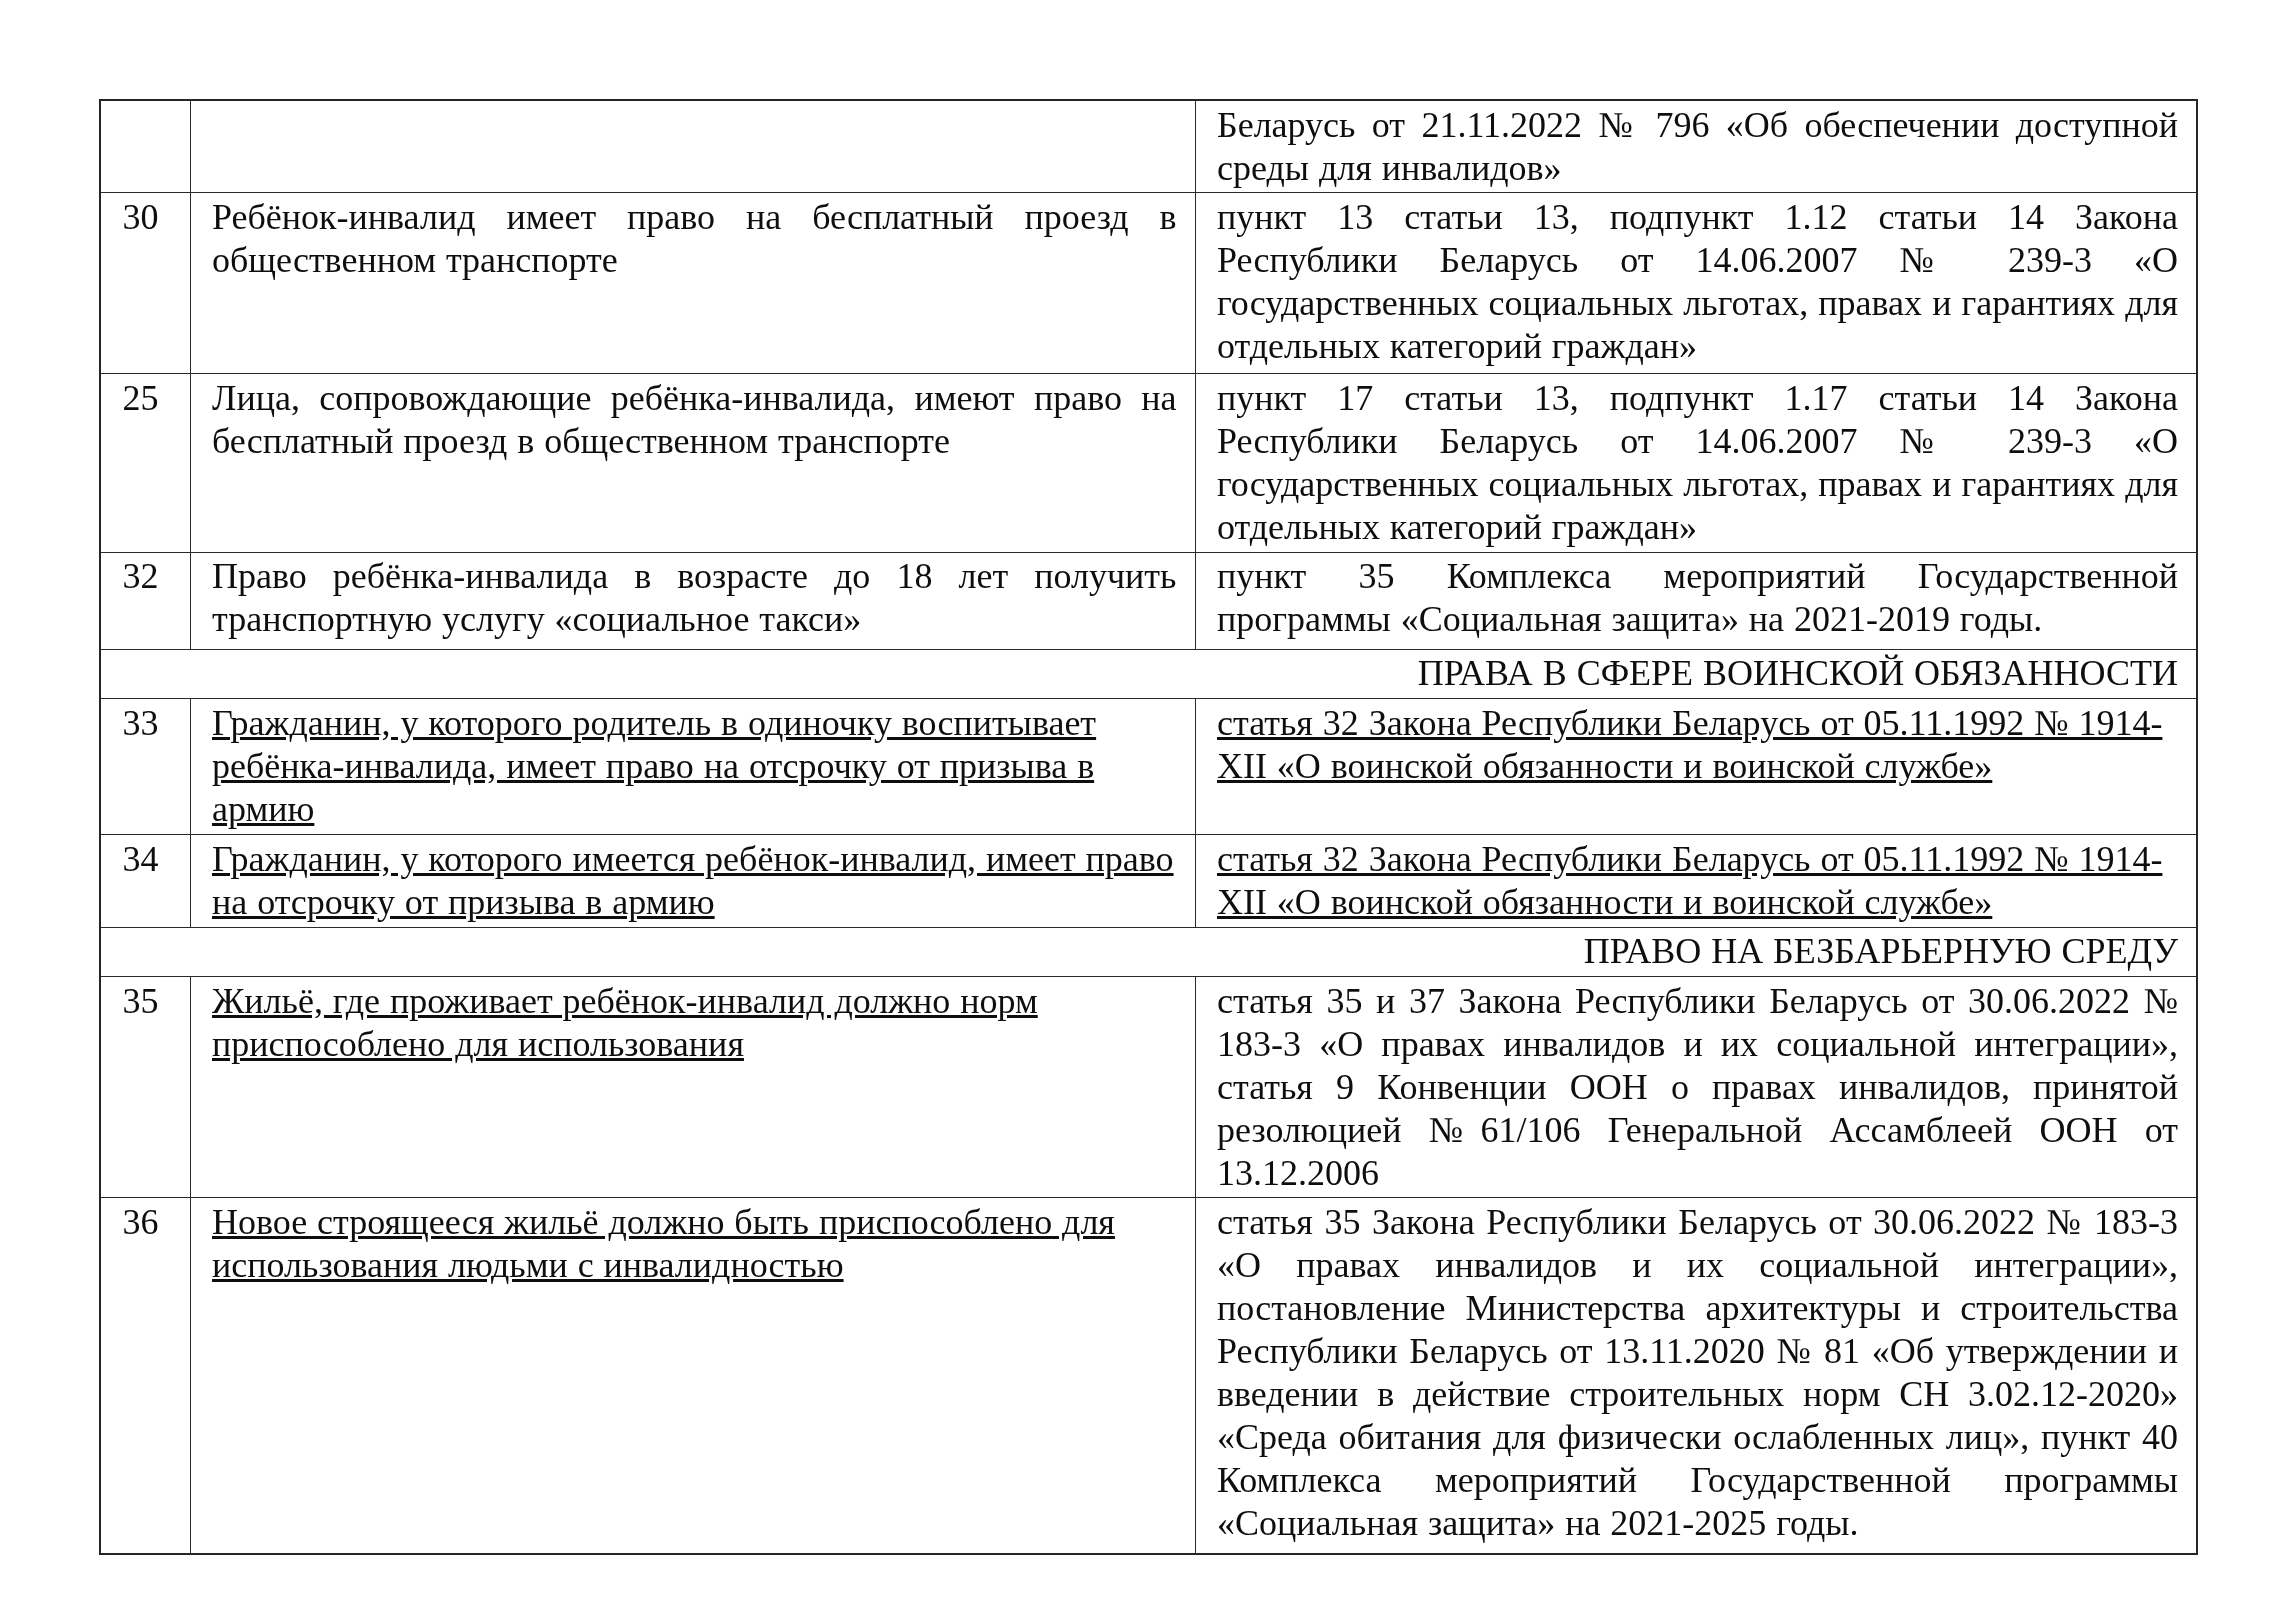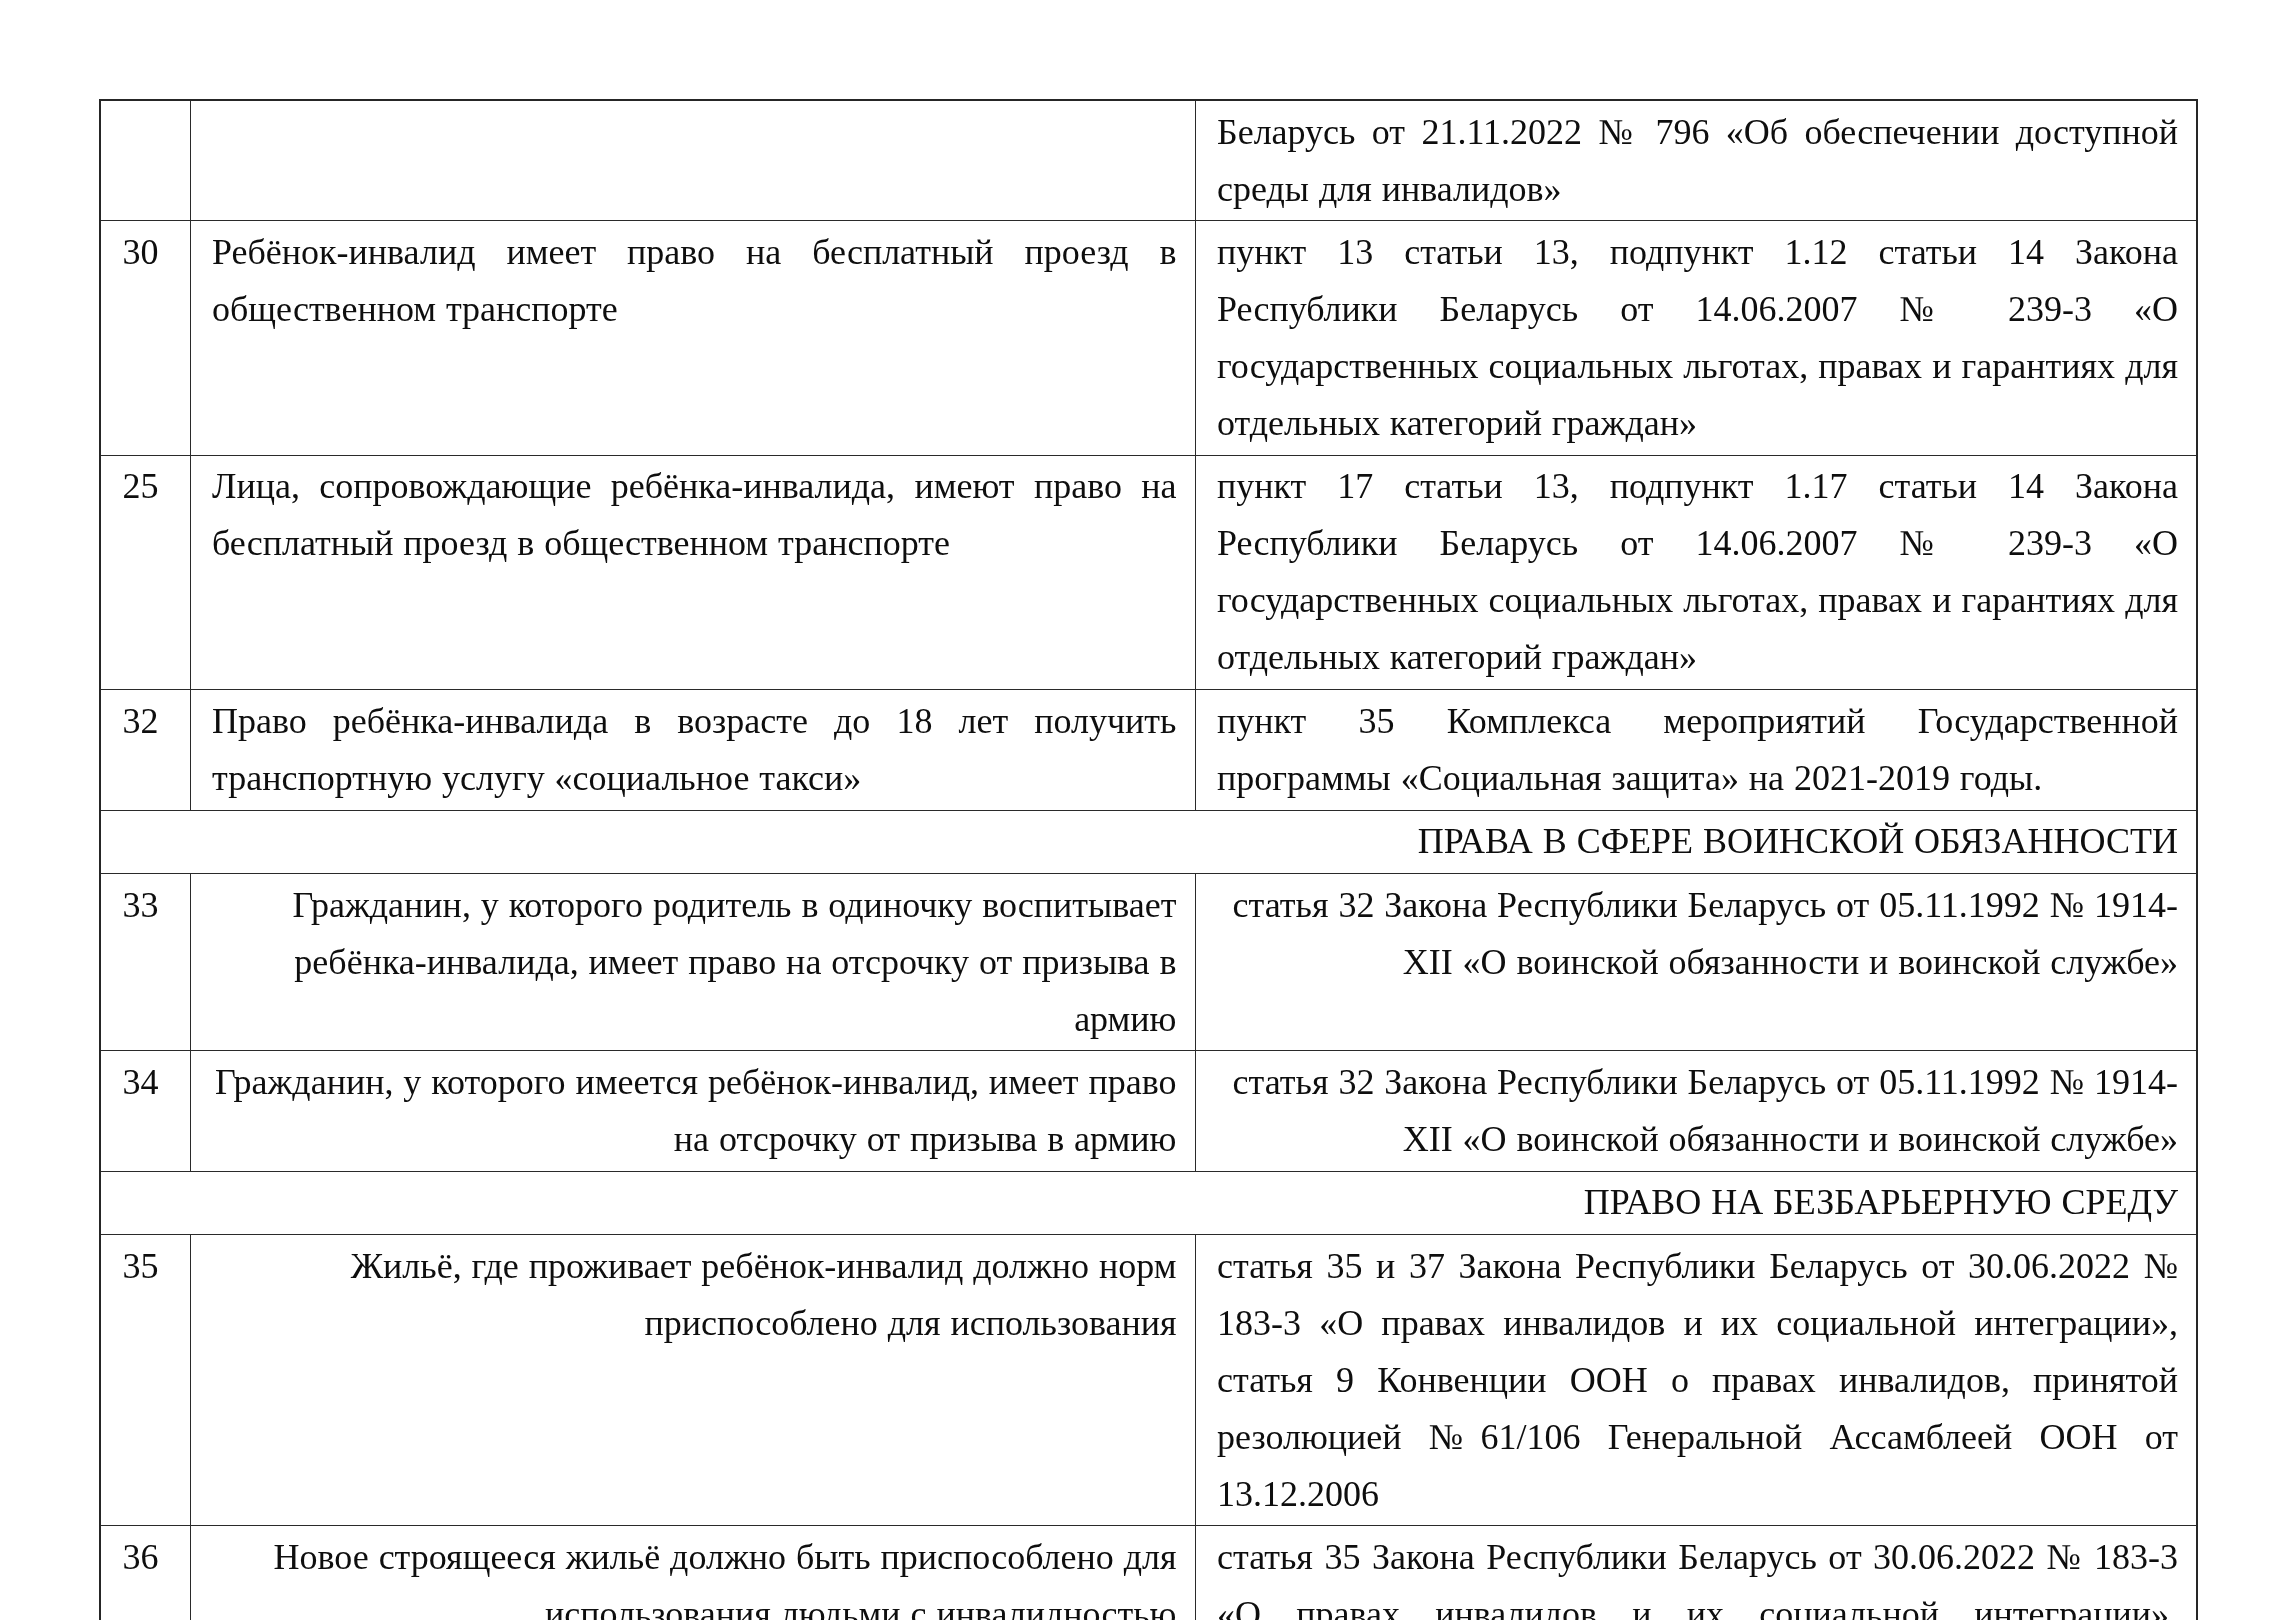--- a/index.html
+++ b/index.html
@@ -26,34 +26,35 @@
     top: 99px;
     width: 2097px;
     border-collapse: collapse;
     table-layout: fixed;
     border: 2.7px solid #262626;
   }
   table.doc-table td {
     border: 1.8px solid #2a2a2a;
     vertical-align: top;
     font-size: 36px;
-    line-height: 57px;
+    line-height: 43px;
     padding: 2.7px 18px 2.7px 21.5px;
     overflow: hidden;
     word-spacing: 0.9px;
   }
   td.num-cell {
     padding-left: 3.6px;
     padding-right: 3.6px;
   }
   td.just {
     text-align: justify;
   }
   td.left-al {
-    text-align: right;
+    text-align: left;
+    text-decoration: underline;
   }
   td.section-cell {
     text-align: right;
     vertical-align: middle;
     padding: 0 9px;
     border-top: 2.7px solid #262626;
     border-bottom: 2.7px solid #262626;
     line-height: 39px;
   }
 </style>

